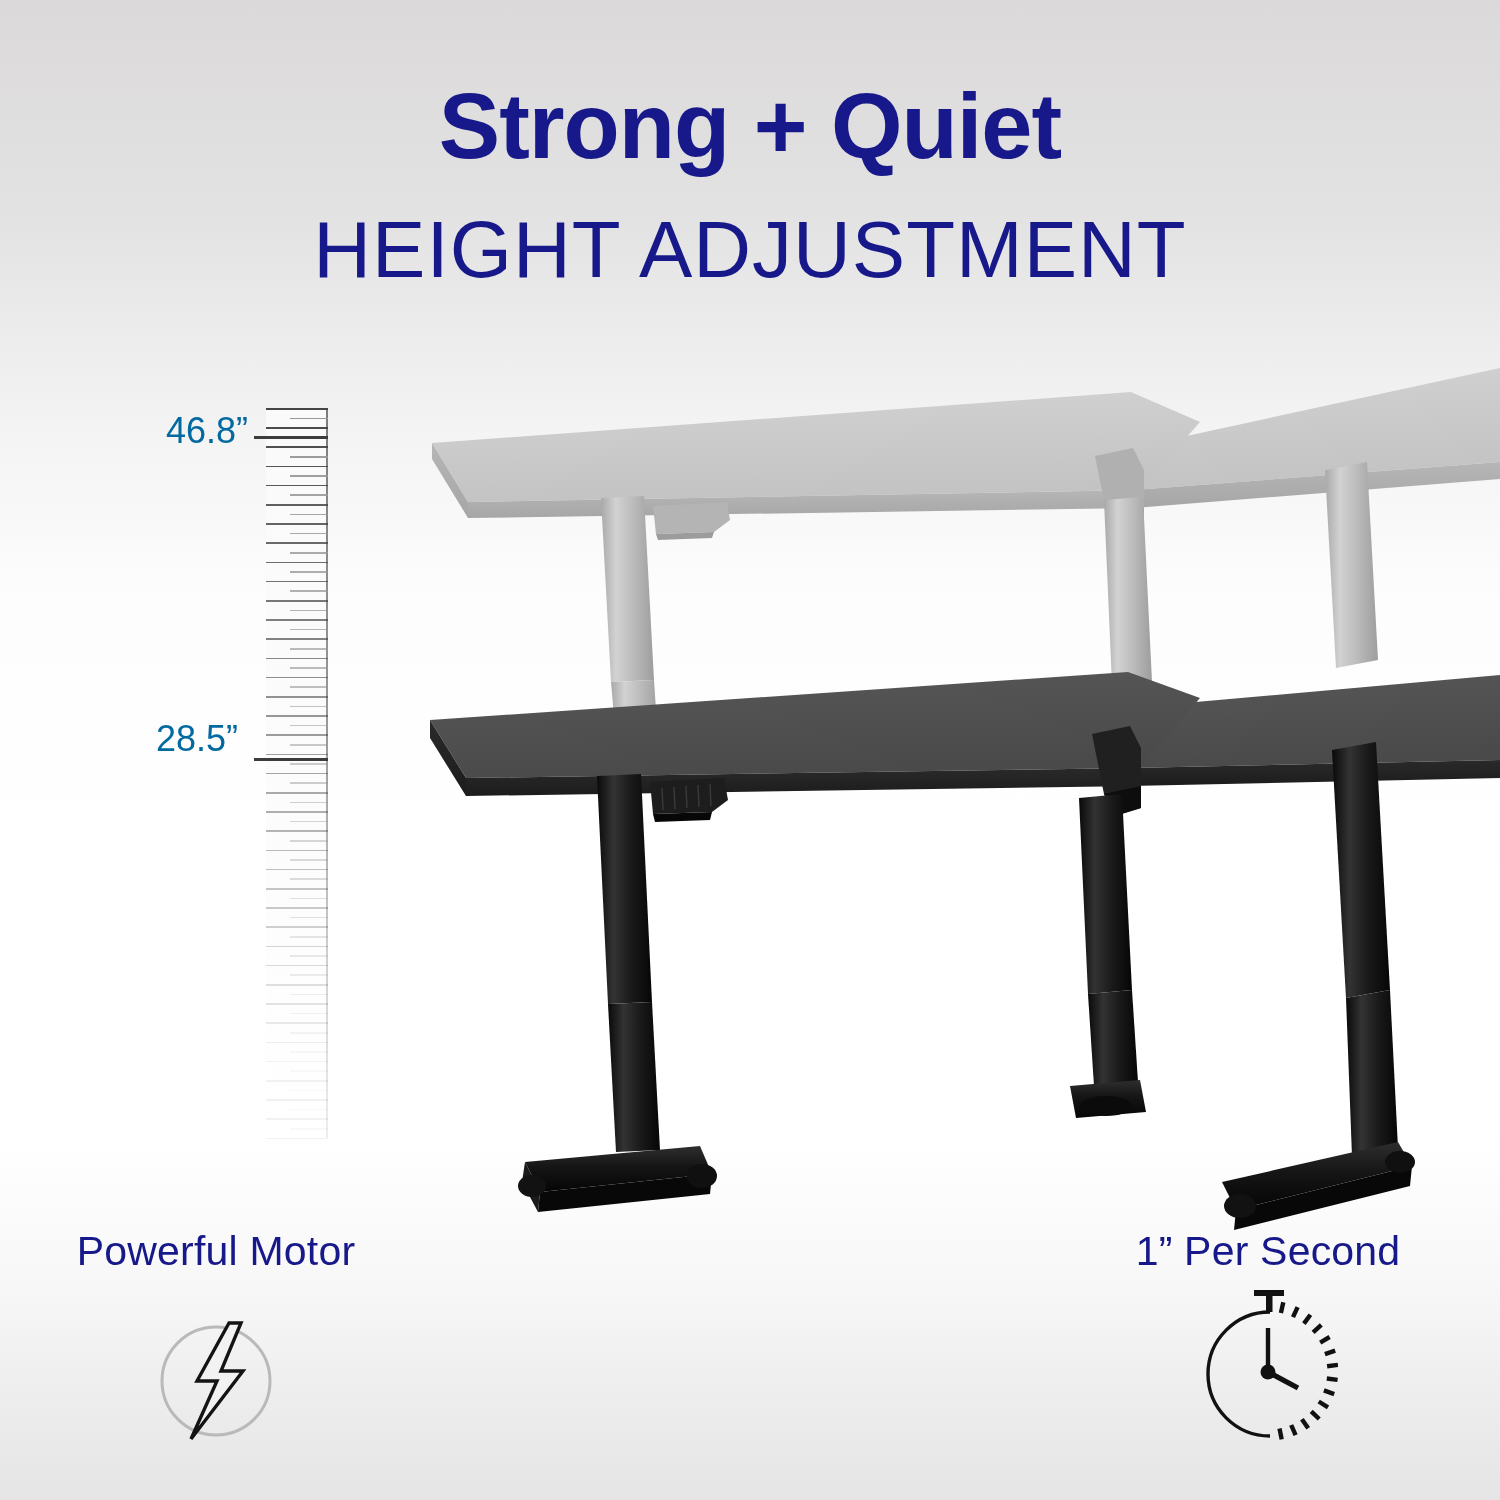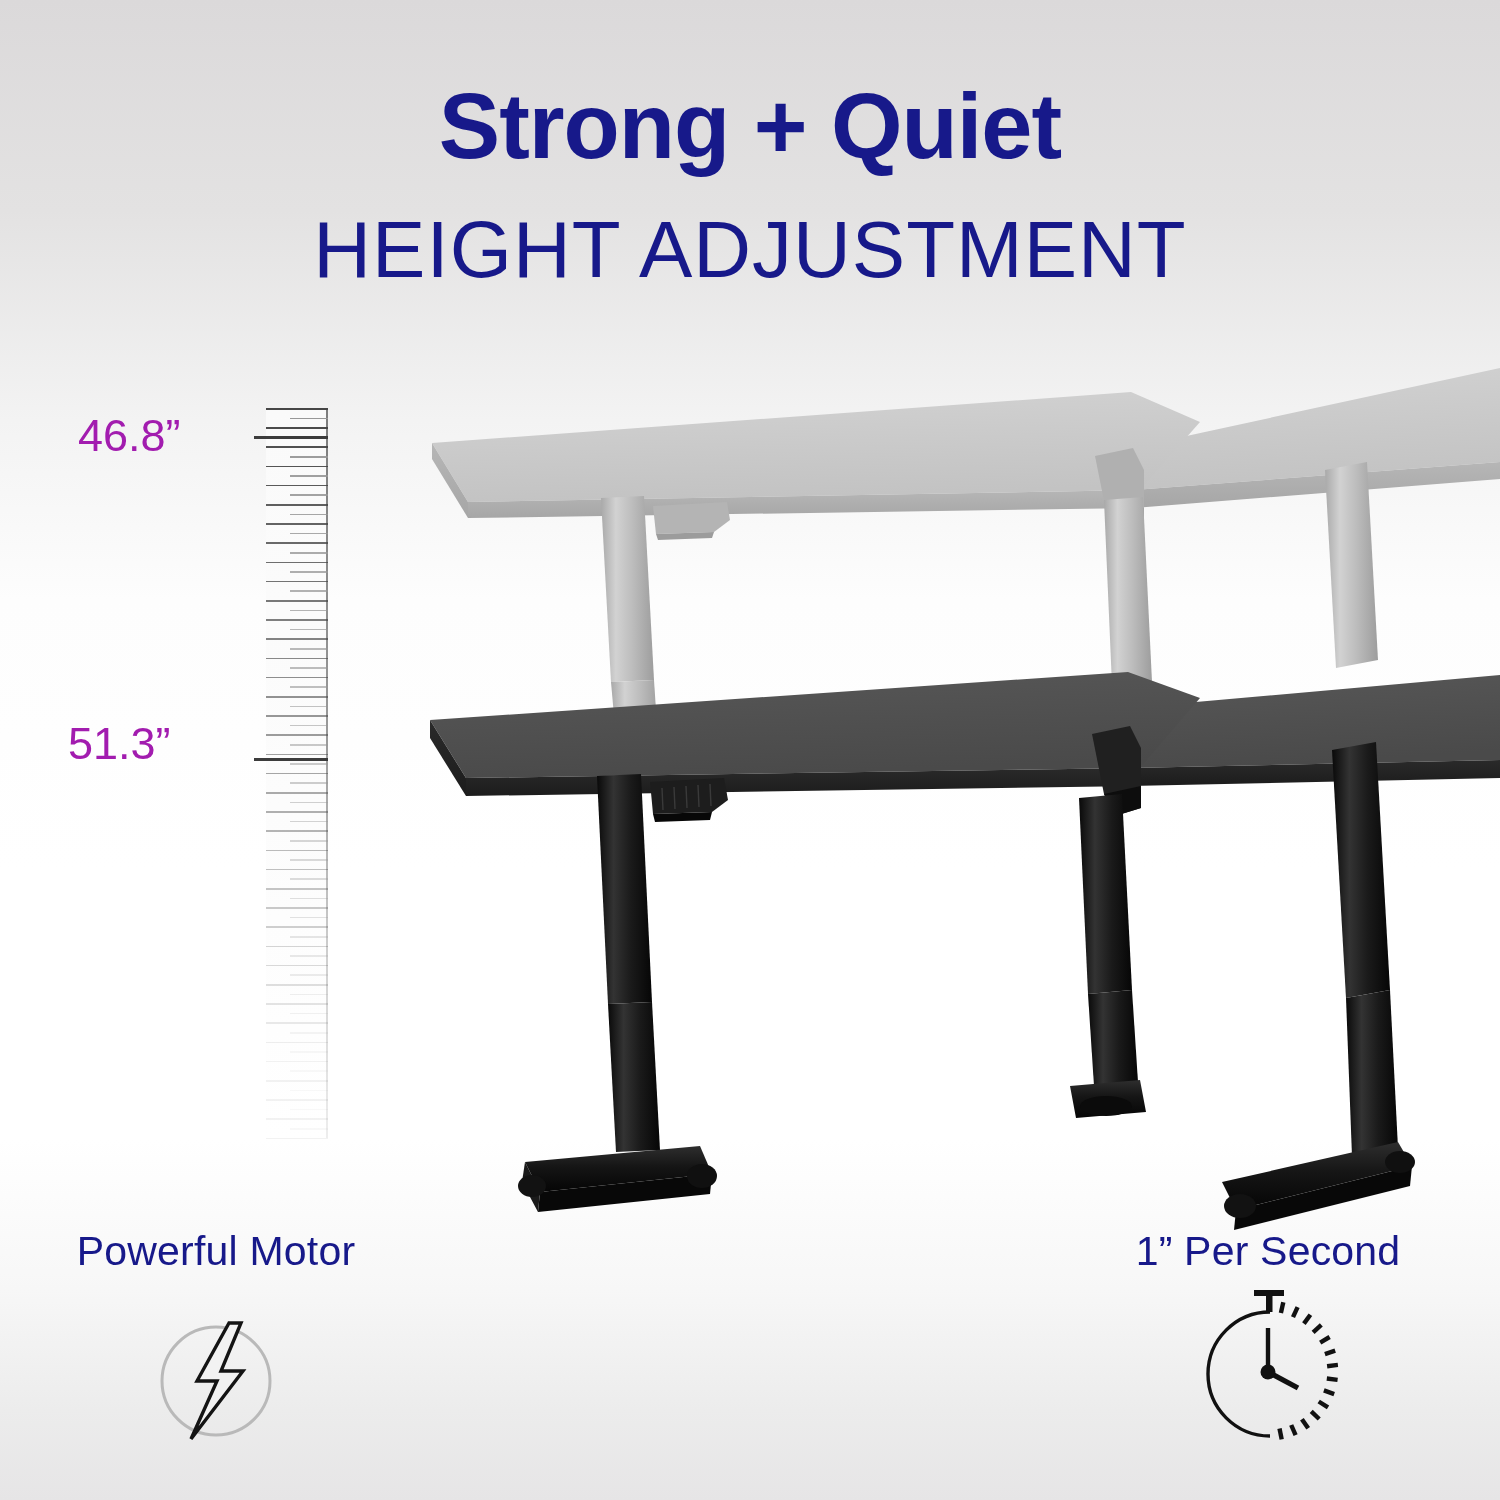--- a/index.html
+++ b/index.html
@@ -40,22 +40,22 @@
   }
   #ruler-spine {
     position:absolute; right:0; top:0; width:1.6px; height:100%;
     background:linear-gradient(to bottom,#7d7d7d 0%,#9a9a9a 45%,#cfcfcf 75%,#eeeeee 100%);
   }
   .tick { position:absolute; right:0; height:1.6px; }
   .tick.lg { width:62px; }
   .tick.sm { width:38px; }
 
   .rlabel {
-    position:absolute; color:#a21caf; font-size:45px; font-weight:400;
-    text-align:left; width:170px; letter-spacing:0px;
+    position:absolute; color:#0369a1; font-size:36px; font-weight:400;
+    text-align:right; width:170px; letter-spacing:0px;
   }
   #label-high { left:78px; top:410px; }
   #label-low  { left:68px; top:718px; }
 
   
   #desk { position:absolute; left:0; top:330px; width:1500px; height:930px; }
   #desk svg { display:block; }
 
   
   #features { position:absolute; left:0; top:1228px; width:1500px; height:272px; }
@@ -71,21 +71,21 @@
 </style>
 </head>
 <body>
 
 <div id="stage">
 
   <div class="hdr" id="title-main">Strong + Quiet</div>
   <div class="hdr" id="title-sub">HEIGHT ADJUSTMENT</div>
 
   <div id="label-high" class="rlabel">46.8”</div>
-  <div id="label-low" class="rlabel">51.3”</div>
+  <div id="label-low" class="rlabel">28.5”</div>
 
   <div id="ruler-wrap">
     <div id="ruler-bg"></div>
     <div id="ruler-spine"></div>
     <div id="ruler-ticks">
         <div class="tick lg" style="top: 0px; background: rgb(70, 70, 70);"></div>
         <div class="tick sm" style="top: 9.6px; background: rgba(150, 150, 150, 0.984);"></div>
         <div class="tick lg" style="top: 19.2px; background: rgba(70, 70, 70, 0.973);"></div>
         <div class="tick sm" style="top: 28.8px; background: rgba(150, 150, 150, 0.96);"></div>
         <div class="tick lg" style="top: 38.4px; background: rgba(70, 70, 70, 0.945);"></div>

